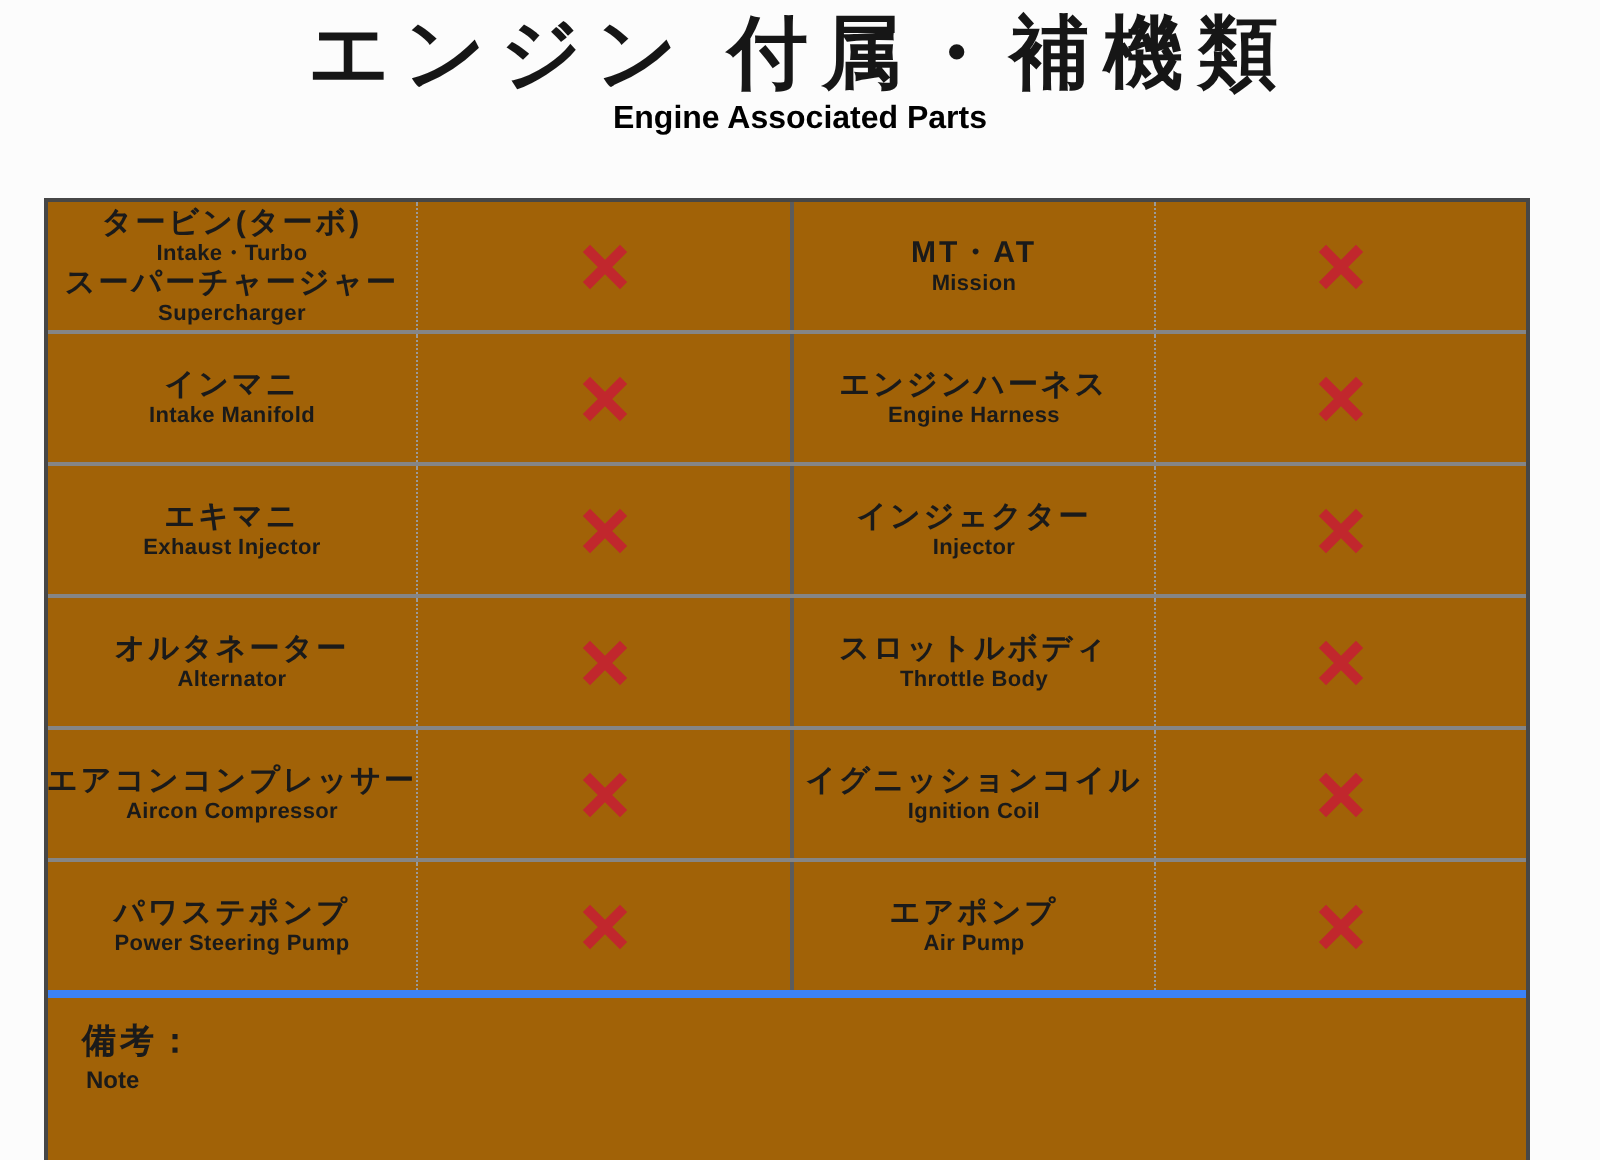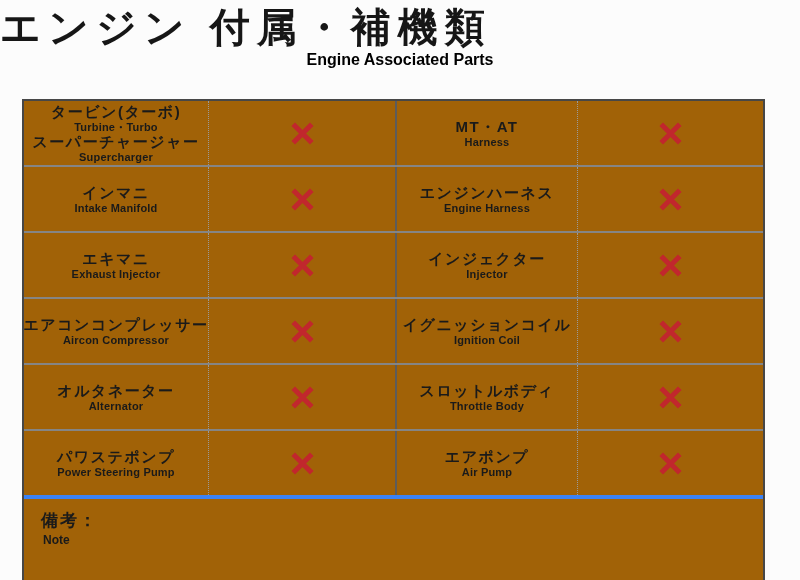--- a/index.html
+++ b/index.html
@@ -10,20 +10,21 @@
     background: #fcfcfc;
     font-family: "Liberation Sans", sans-serif;
     color: #1a1a1a;
     overflow: hidden;
   }
   .page { position: relative; width: 800px; height: 580px; }
 
   .title {
     margin: 0;
     padding-top: 3px;
+    text-align: center;
     font-size: 40px;
     font-weight: bold;
     letter-spacing: 7px;
     line-height: 1.2;
     color: #161616;
     white-space: nowrap;
   }
   .subtitle {
     text-align: center;
     font-size: 16px;
@@ -104,32 +105,32 @@
 <div class="page">
 
   <h1 class="title">エンジン 付属・補機類</h1>
   <div class="subtitle">Engine Associated Parts</div>
 
   <div class="parts-table">
 
     <div class="prow">
       <div class="cell c-name-l">
         <div class="jp">タービン(ターボ)</div>
-        <div class="en">Turbine・Turbo</div>
+        <div class="en">Intake・Turbo</div>
         <div class="jp">スーパーチャージャー</div>
         <div class="en">Supercharger</div>
       </div>
       <div class="cell c-mark-l">
         <svg class="x-svg" width="27" height="27" viewBox="0 0 32 32">
             <path d="M5 5 L27 27 M27 5 L5 27" stroke="#c1272d" stroke-width="6" fill="none"></path>
           </svg>
       </div>
       <div class="cell c-name-r">
         <div class="jp">MT・AT</div>
-        <div class="en">Harness</div>
+        <div class="en">Mission</div>
       </div>
       <div class="cell c-mark-r">
         <svg class="x-svg" width="27" height="27" viewBox="0 0 32 32">
             <path d="M5 5 L27 27 M27 5 L5 27" stroke="#c1272d" stroke-width="6" fill="none"></path>
           </svg>
       </div>
     </div>
 
     <div class="prow">
       <div class="cell c-name-l">
@@ -168,52 +169,52 @@
       </div>
       <div class="cell c-mark-r">
         <svg class="x-svg" width="27" height="27" viewBox="0 0 32 32">
             <path d="M5 5 L27 27 M27 5 L5 27" stroke="#c1272d" stroke-width="6" fill="none"></path>
           </svg>
       </div>
     </div>
 
     <div class="prow">
       <div class="cell c-name-l">
+        <div class="jp">オルタネーター</div>
+        <div class="en">Alternator</div>
+      </div>
+      <div class="cell c-mark-l">
+        <svg class="x-svg" width="27" height="27" viewBox="0 0 32 32">
+            <path d="M5 5 L27 27 M27 5 L5 27" stroke="#c1272d" stroke-width="6" fill="none"></path>
+          </svg>
+      </div>
+      <div class="cell c-name-r">
+        <div class="jp">スロットルボディ</div>
+        <div class="en">Throttle Body</div>
+      </div>
+      <div class="cell c-mark-r">
+        <svg class="x-svg" width="27" height="27" viewBox="0 0 32 32">
+            <path d="M5 5 L27 27 M27 5 L5 27" stroke="#c1272d" stroke-width="6" fill="none"></path>
+          </svg>
+      </div>
+    </div>
+
+    <div class="prow">
+      <div class="cell c-name-l">
         <div class="jp">エアコンコンプレッサー</div>
         <div class="en">Aircon Compressor</div>
       </div>
       <div class="cell c-mark-l">
         <svg class="x-svg" width="27" height="27" viewBox="0 0 32 32">
             <path d="M5 5 L27 27 M27 5 L5 27" stroke="#c1272d" stroke-width="6" fill="none"></path>
           </svg>
       </div>
       <div class="cell c-name-r">
         <div class="jp">イグニッションコイル</div>
         <div class="en">Ignition Coil</div>
-      </div>
-      <div class="cell c-mark-r">
-        <svg class="x-svg" width="27" height="27" viewBox="0 0 32 32">
-            <path d="M5 5 L27 27 M27 5 L5 27" stroke="#c1272d" stroke-width="6" fill="none"></path>
-          </svg>
-      </div>
-    </div>
-
-    <div class="prow">
-      <div class="cell c-name-l">
-        <div class="jp">オルタネーター</div>
-        <div class="en">Alternator</div>
-      </div>
-      <div class="cell c-mark-l">
-        <svg class="x-svg" width="27" height="27" viewBox="0 0 32 32">
-            <path d="M5 5 L27 27 M27 5 L5 27" stroke="#c1272d" stroke-width="6" fill="none"></path>
-          </svg>
-      </div>
-      <div class="cell c-name-r">
-        <div class="jp">スロットルボディ</div>
-        <div class="en">Throttle Body</div>
       </div>
       <div class="cell c-mark-r">
         <svg class="x-svg" width="27" height="27" viewBox="0 0 32 32">
             <path d="M5 5 L27 27 M27 5 L5 27" stroke="#c1272d" stroke-width="6" fill="none"></path>
           </svg>
       </div>
     </div>
 
     <div class="prow">
       <div class="cell c-name-l">

